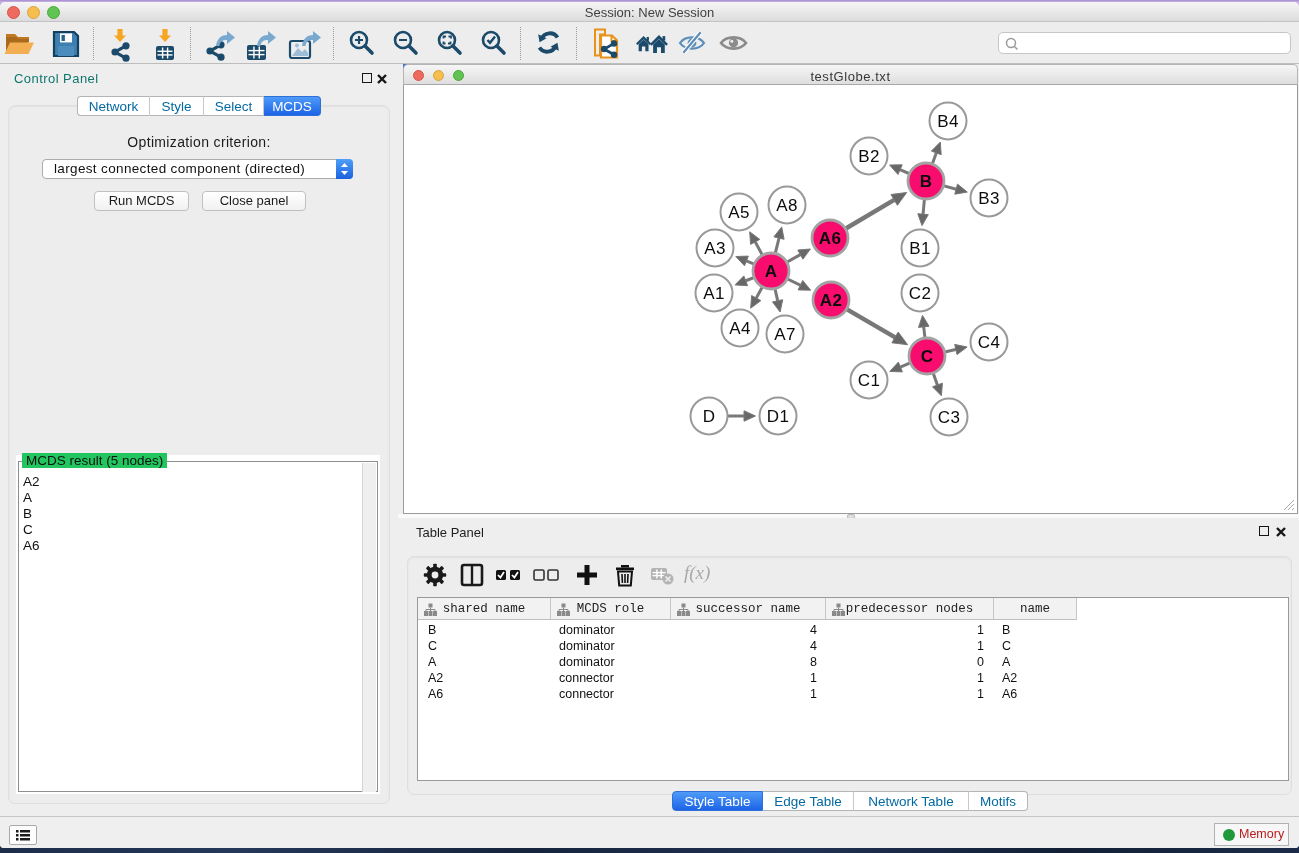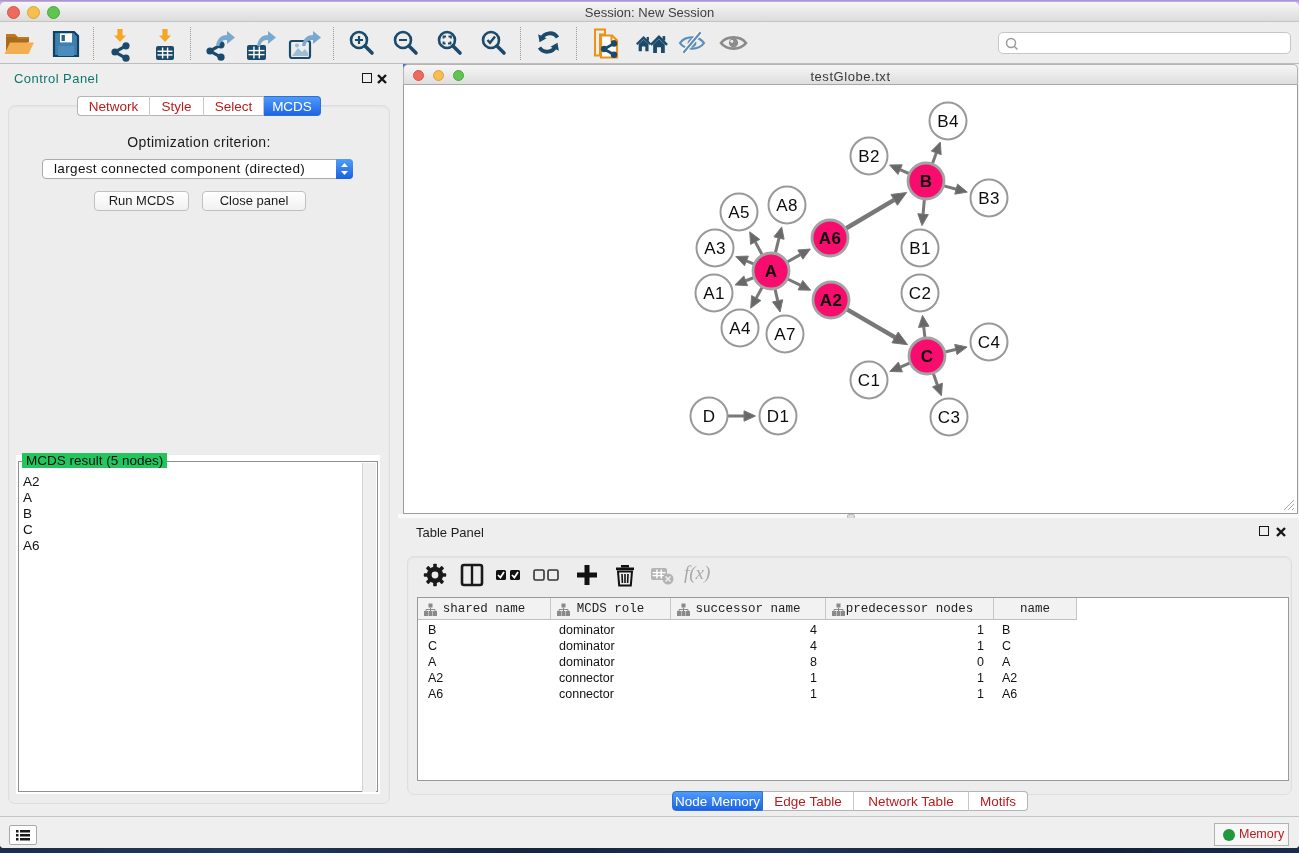--- a/index.html
+++ b/index.html
@@ -24,21 +24,21 @@
   border-left:1px dotted #9a9a9a; }
 .tbi { position:absolute; top:0; }
 #search { position:absolute; left:998px; top:9px; width:293px; height:22px; background:#fff;
   border:1px solid #c6c6c6; border-radius:5px; }
 
 #cpanel { position:absolute; left:0; top:62px; width:398px; height:754px; background:#eeeeee; }
 #cpanel .hdr { position:absolute; left:14px; top:7px; font-size:13px; letter-spacing:0.45px; color:#0f766e; }
 .boxbtn { position:absolute; width:10px; height:10px; border:1.3px solid #161616; background:transparent; }
 .seg { position:absolute; display:flex; height:20px; }
 .seg .s { height:20px; background:#fff; border-top:1px solid #b4b4b4; border-bottom:1px solid #b4b4b4;
-  border-right:1px solid #c9c9c9; font-size:13.5px; color:#b91c1c; text-align:center; line-height:19px; }
+  border-right:1px solid #c9c9c9; font-size:13.5px; color:#0369a1; text-align:center; line-height:19px; }
 .seg .s:first-child { border-left:1px solid #b4b4b4; border-radius:4px 0 0 4px; }
 .seg .s:last-child { border-right:1px solid #b4b4b4; border-radius:0 4px 4px 0; }
 .seg .sel { background:linear-gradient(#4f9bf8,#1c64e6); color:#fff; border-color:#2f6fd8 !important; }
 .recess { position:absolute; background:#ededed; border:1px solid #dedede; border-radius:7px;
   box-shadow:inset 0 1px 2px rgba(0,0,0,0.05); }
 #optlab { position:absolute; left:0; top:70px; width:398px; text-align:center; font-size:14px; letter-spacing:0.35px; color:#1c1c1c; }
 #combo { position:absolute; left:42px; top:95px; width:311px; height:20px; background:#fff;
   border:1px solid #ababab; border-radius:4px; font-size:13.5px; letter-spacing:0.35px; color:#111; line-height:18px;
   padding-left:11px; }
 #combo .spin { position:absolute; right:-1px; top:-1px; width:17px; height:20px;
@@ -486,21 +486,21 @@
       <div class="tr" style="left:253px;top:73px;width:146px;text-align:right;">1</div>
       <div class="tr" style="left:408px;top:73px;width:158px;text-align:right;">1</div>
       <div class="tr" style="left:584px;top:73px;">A2</div>
       <div class="tr" style="left:10px;top:89px;">A6</div>
       <div class="tr" style="left:141px;top:89px;">connector</div>
       <div class="tr" style="left:253px;top:89px;width:146px;text-align:right;">1</div>
       <div class="tr" style="left:408px;top:89px;width:158px;text-align:right;">1</div>
       <div class="tr" style="left:584px;top:89px;">A6</div>
     </div>
     <div class="seg" style="left:274px;top:273px;">
-        <div class="s sel" style="width:91px;">Node Memory</div>
+        <div class="s sel" style="width:91px;">Style Table</div>
         <div class="s" style="width:91px;">Edge Table</div>
         <div class="s" style="width:115px;">Network Table</div>
         <div class="s" style="width:59px;">Motifs</div>
       </div>
   </div>
   <div id="status">
     <div id="listbtn">
         <svg width="26" height="18" style="position:absolute;left:0;top:0">
           <g fill="#1a1a1a">
             <rect x="6" y="4" width="2.5" height="2.5"></rect>

